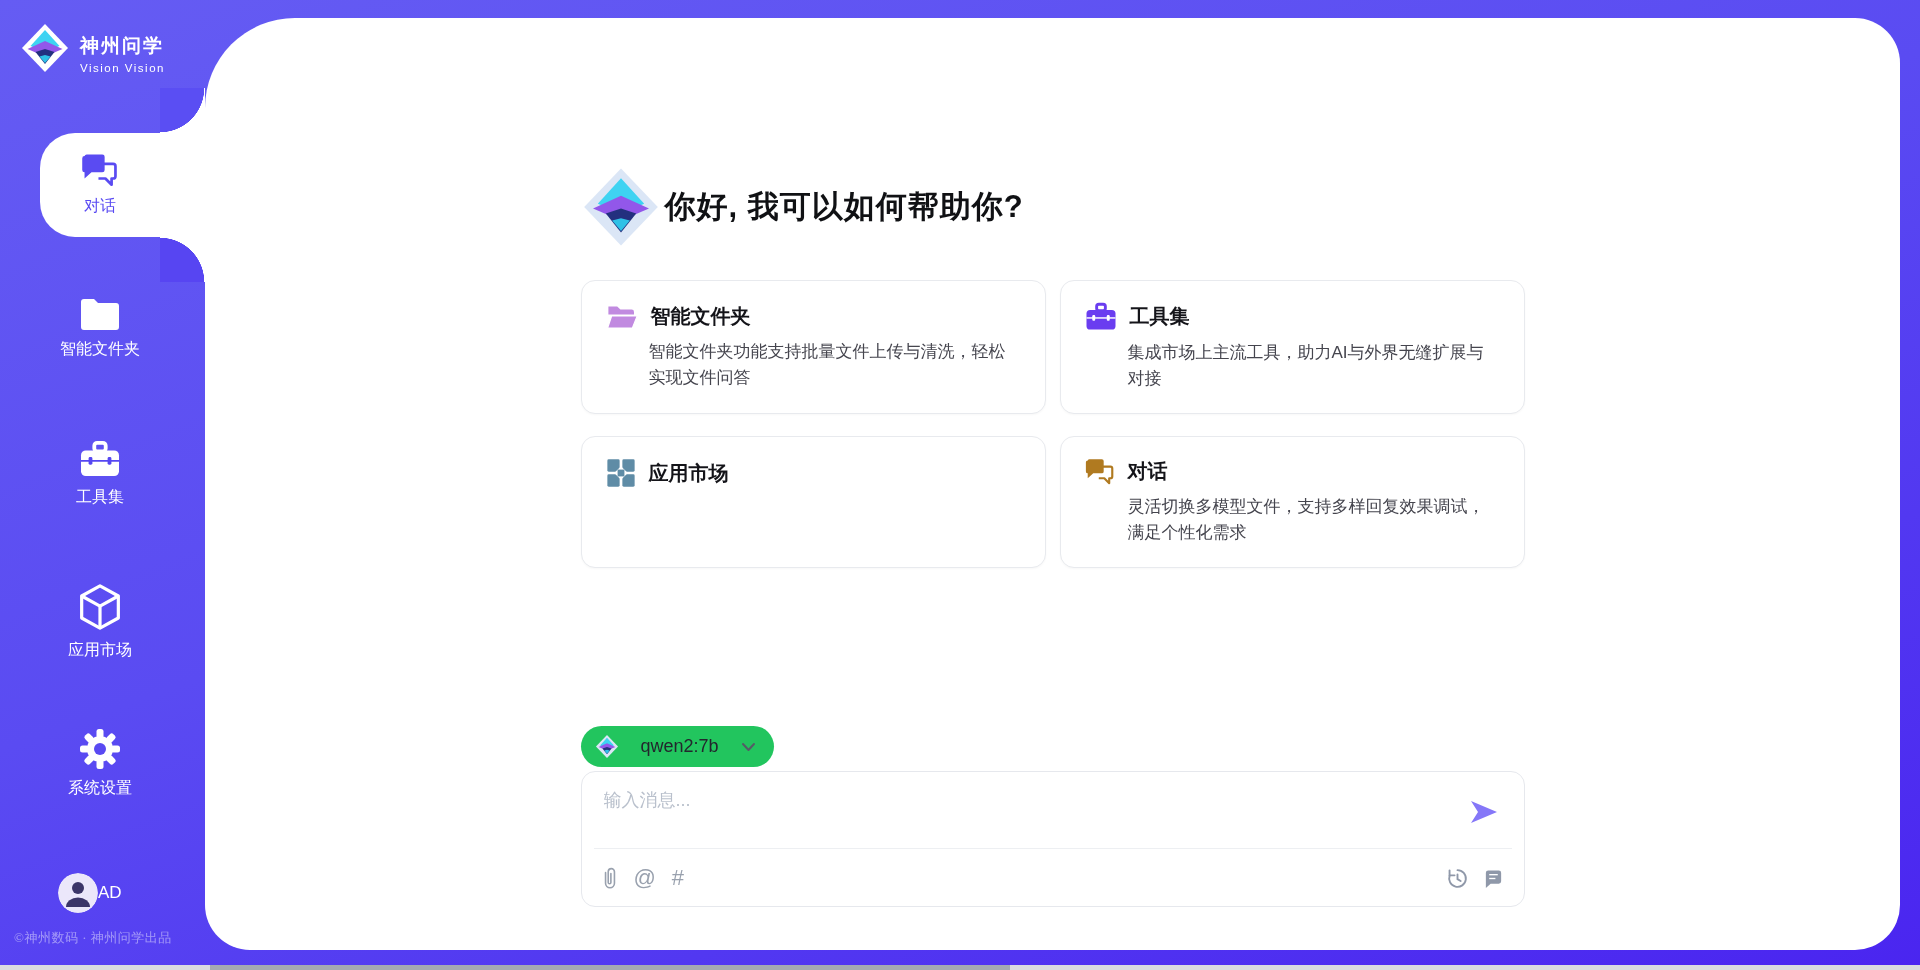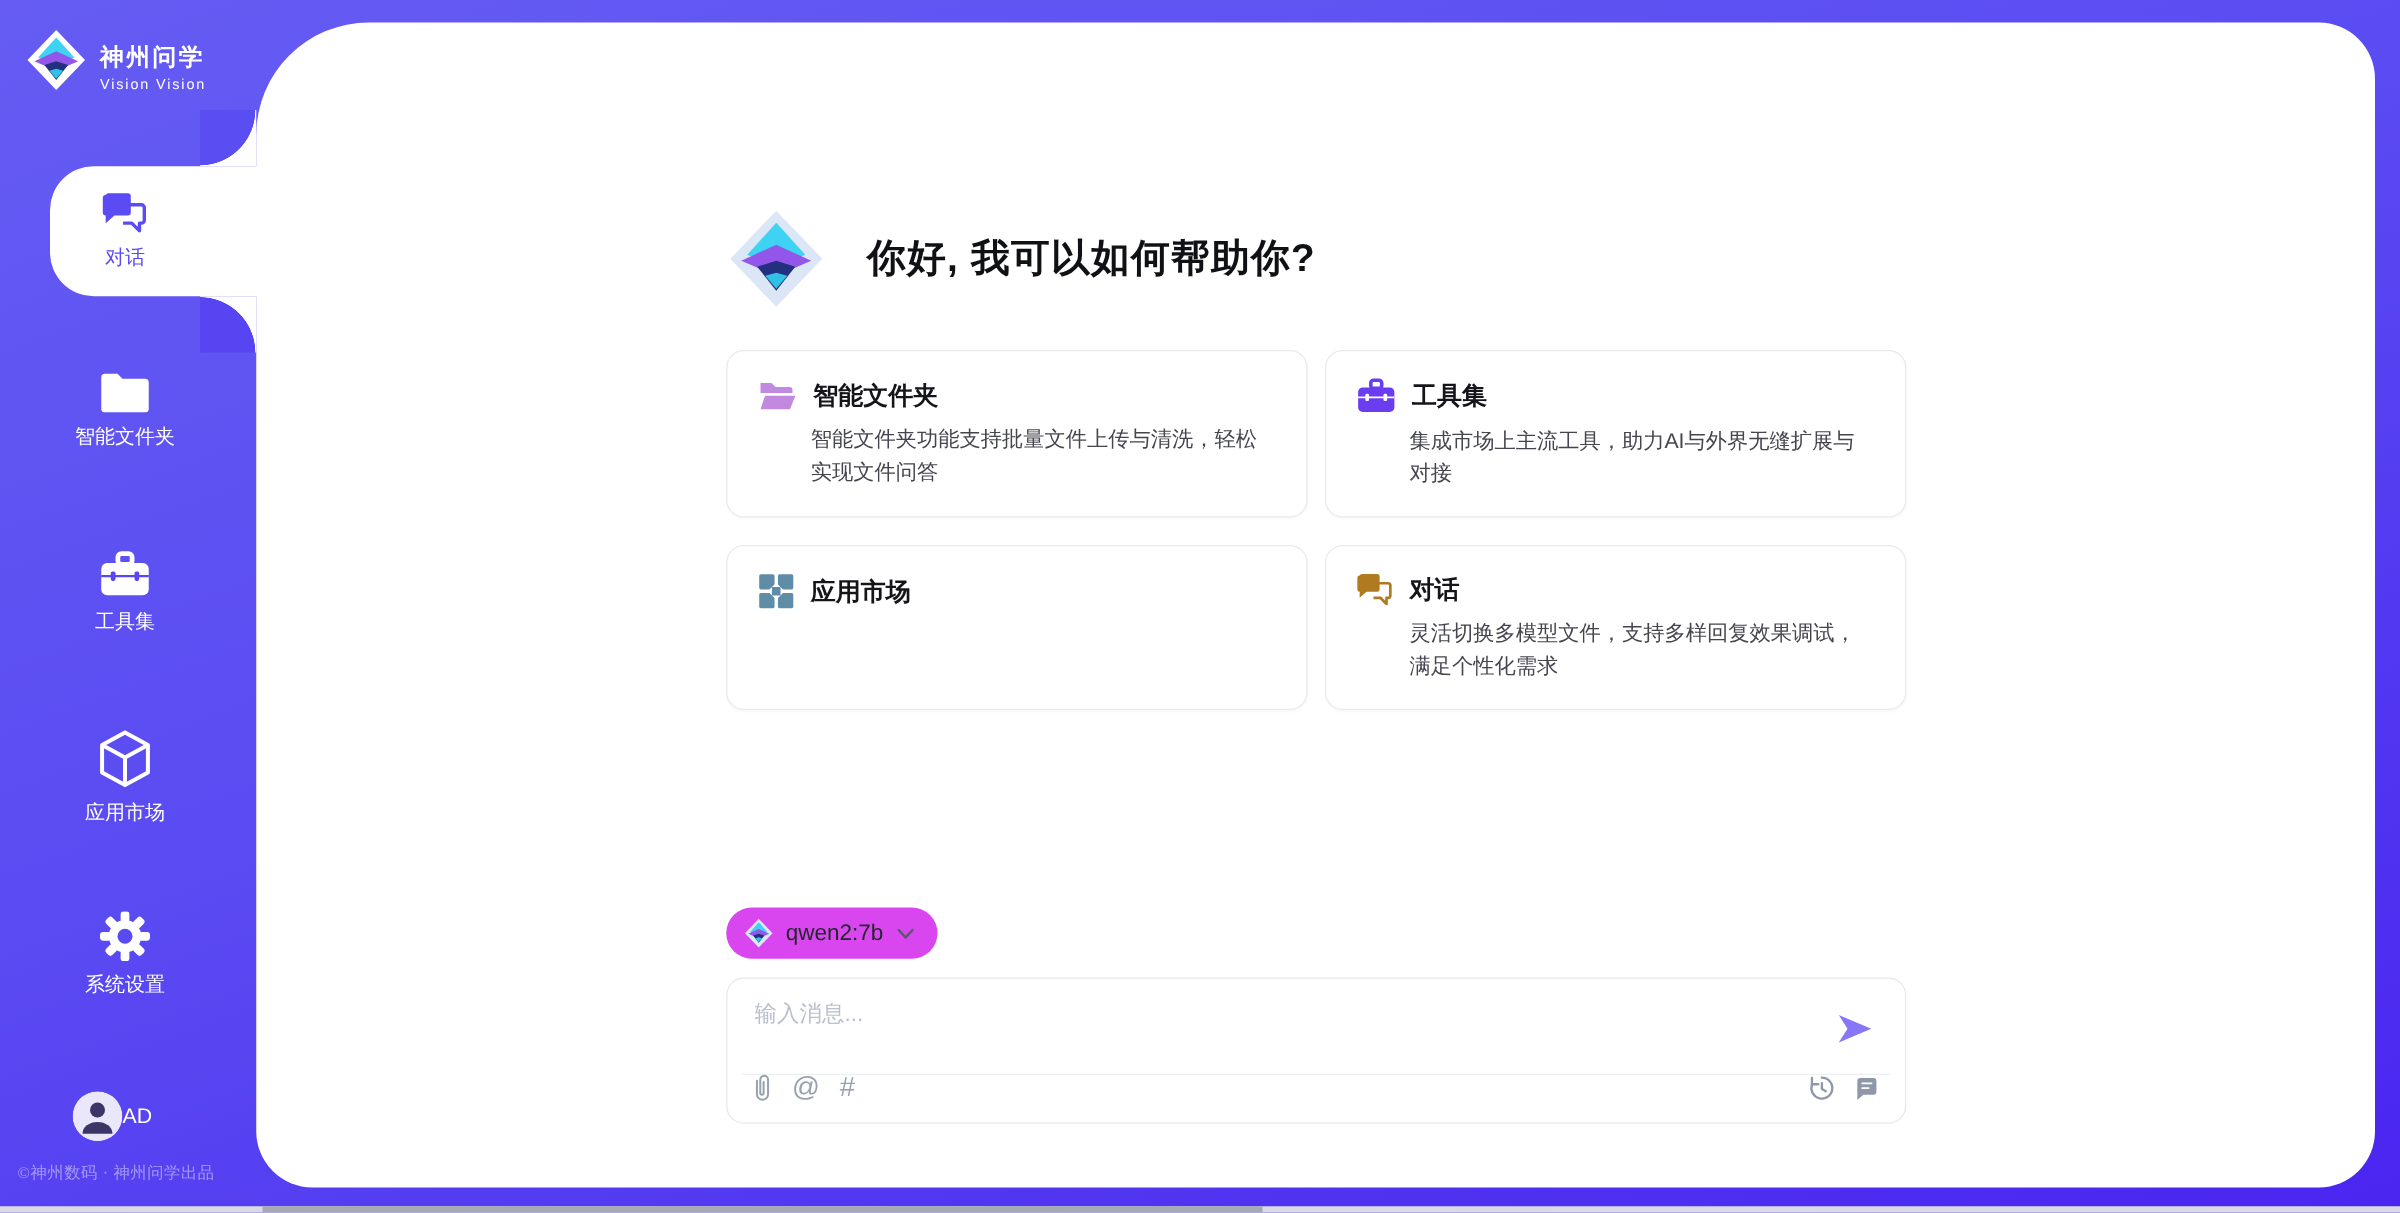--- a/index.html
+++ b/index.html
@@ -48,43 +48,43 @@
   .nav-market { top:583px; }
   .nav-settings { top:729px;justify-content:flex-end; }
 
   .user-row { position:absolute; left:58px; top:873px; display:flex; align-items:center; cursor:pointer; }
   .avatar { width:40px; height:40px; border-radius:50%; overflow:hidden; }
   .user-name { color:#fff; font-size:17px; }
   .copyright { position:absolute; left:14px; top:929px; color:rgba(255,255,255,0.45); font-size:13px; letter-spacing:0.5px;font-family:Liberation Serif, serif; }
 
   
   .content { position:relative; width:944px; margin:0 auto; padding-top:147px; }
-  .greeting-row { display:flex; align-items:center; gap:33px; height:84px; }
+  .greeting-row { display:flex; align-items:center; gap:4px; height:84px; }
   .greeting-gem { width:80px; height:84px; }
   .greeting-text { font-size:31px; font-weight:bold; color:#101114; letter-spacing:1px; }
 
   .cards { margin-top:31px; display:grid; grid-template-columns:465px 465px; gap:22px 14px; }
   .card {
     background:#fff; border:1px solid #e8eaee; border-radius:14px;
     padding:21px 24px 22px; min-height:128px; cursor:pointer;
     box-shadow:0 1px 2px rgba(16,24,40,0.03);
   }
   .card-head { display:flex; align-items:center; gap:13px; }
   .card-title { font-size:20px; font-weight:bold; color:#141419; }
   .card-desc { margin:9px 0 0 43px; font-size:17px; line-height:1.5; color:#45454e; }
 
   .model-pill {
-    margin-top:158px; display:inline-flex; align-items:center; gap:10px;
-    background:#d946ef; border-radius:21px; padding:8px 18px 8px 14px; cursor:pointer;
+    margin-top:158px; display:inline-flex; align-items:center; gap:22px;
+    background:#22c55e; border-radius:21px; padding:8px 18px 8px 14px; cursor:pointer;
   }
   .model-pill-gem { width:24px; height:25px; }
   .model-name { font-size:18px; color:#23262d; }
 
   .composer {
-    margin-top:15px; position:relative; width:944px; height:117px;
+    margin-top:4px; position:relative; width:944px; height:136px;
     background:#fff; border:1.5px solid #e6e8ed; border-radius:14px;
   }
   .composer textarea {
     position:absolute; left:22px; top:16px; width:830px; height:50px;
     border:none; outline:none; resize:none; background:transparent;
     font-family:"Liberation Sans","DejaVu Sans",sans-serif;
     font-size:18px; color:#333;
   }
   .composer textarea::placeholder { color:#b9c0cc; }
   .send-btn { position:absolute; right:24px; top:26px; width:32px; height:28px; cursor:pointer; }

